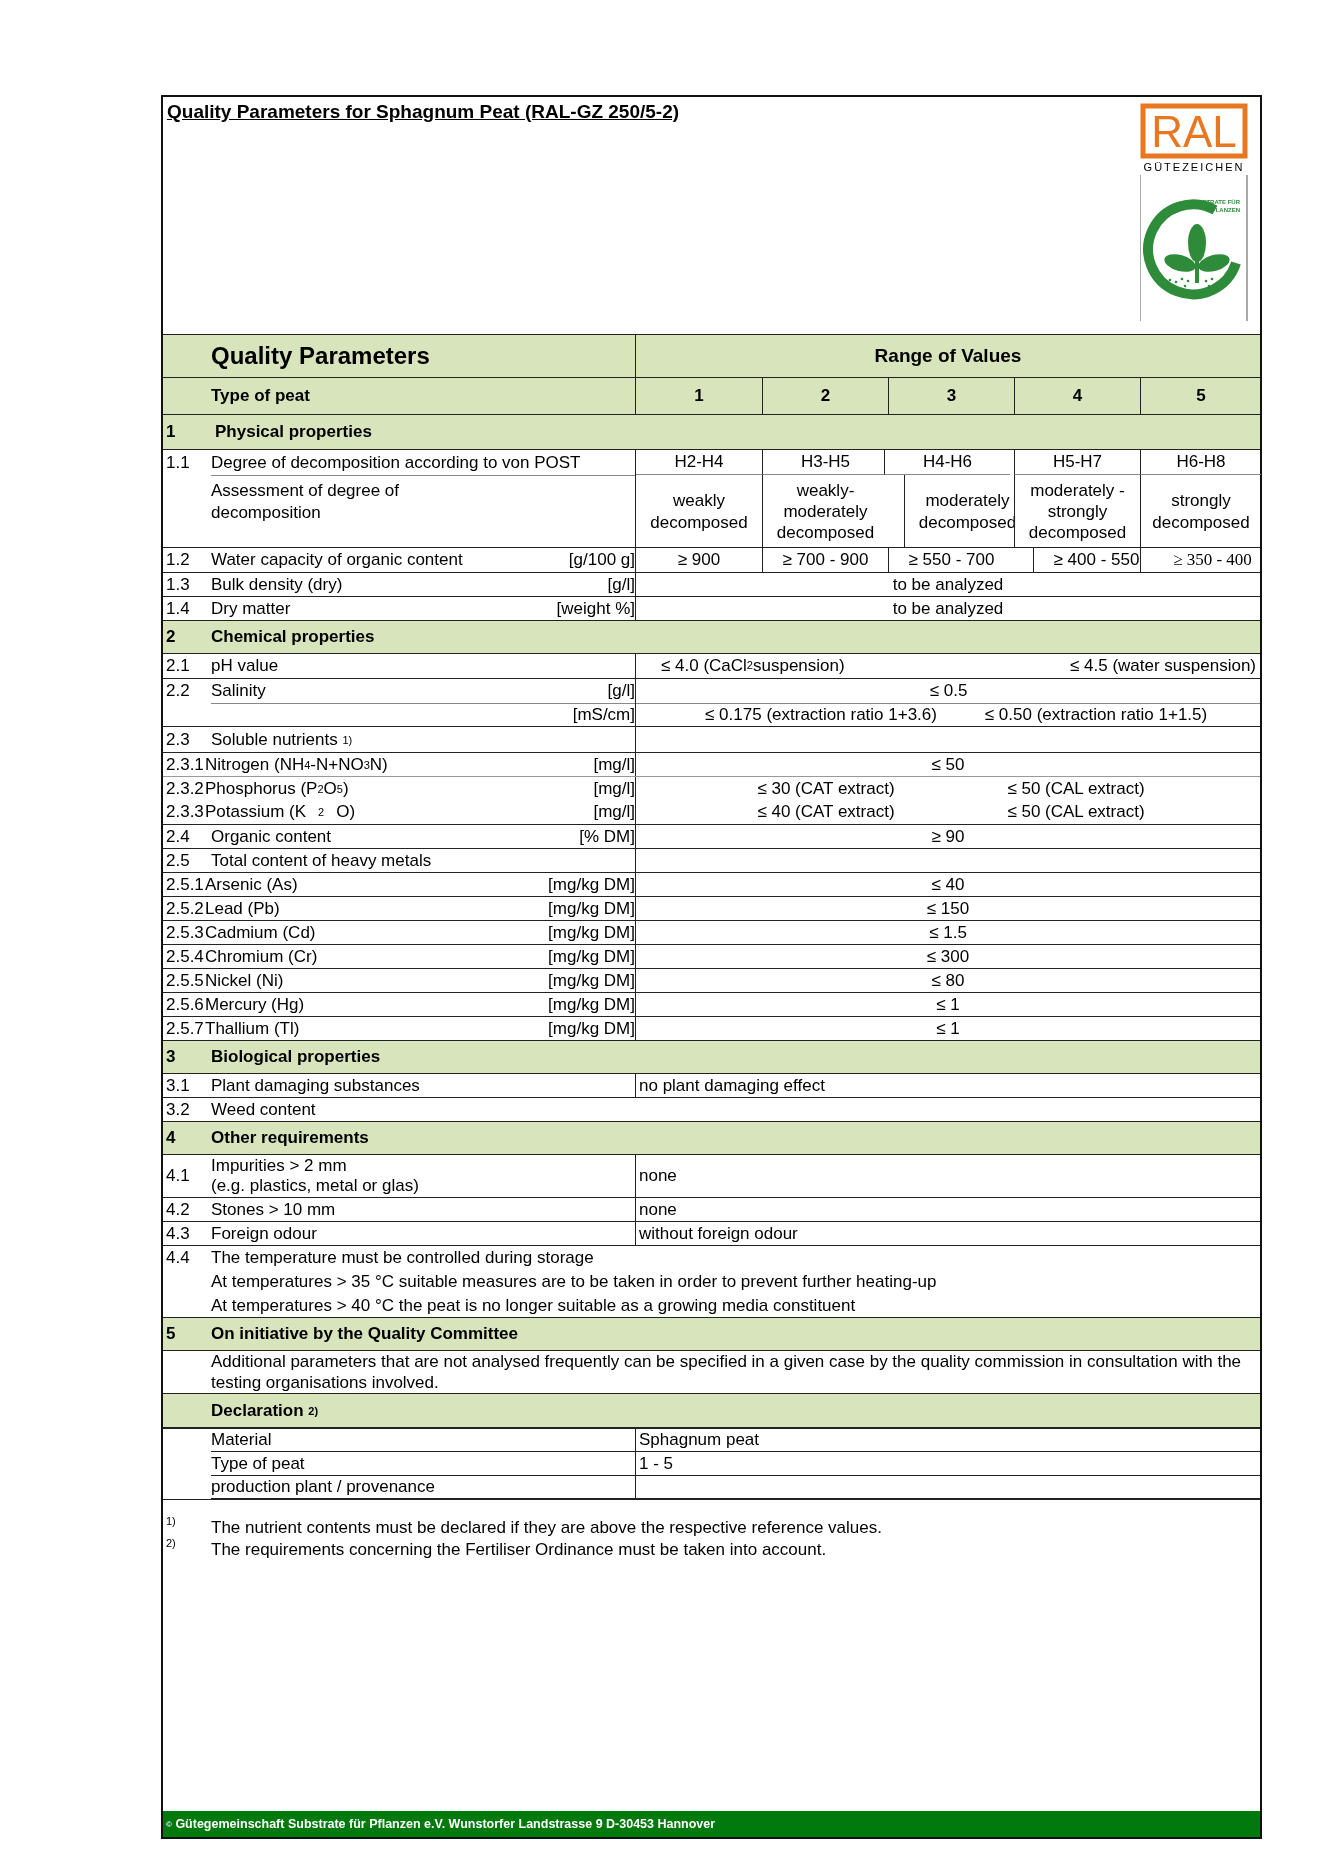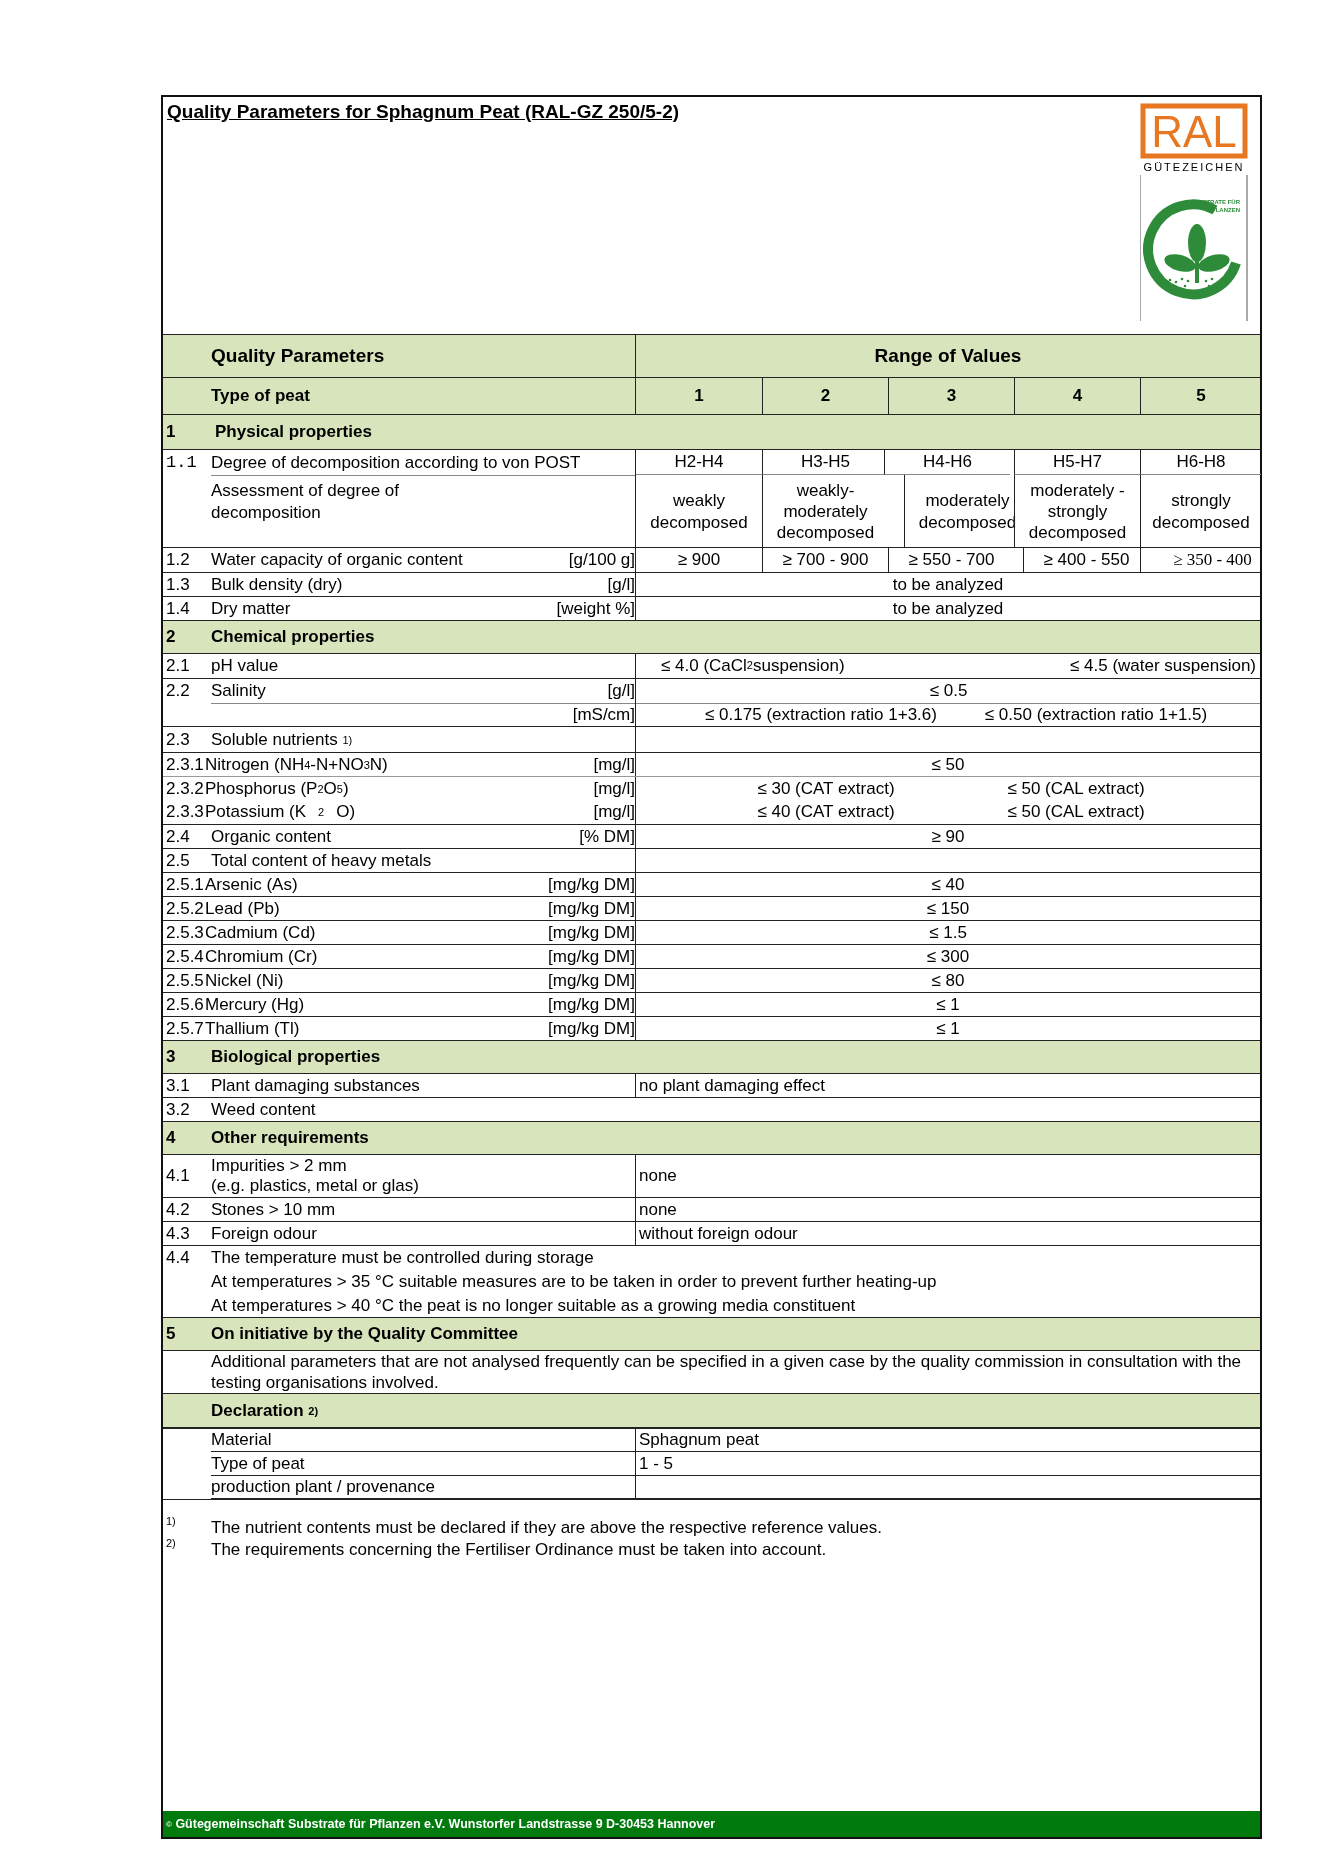--- a/index.html
+++ b/index.html
@@ -56,41 +56,41 @@
           <circle cx="84" cy="177" r="1.3"></circle>
         <circle cx="33" cy="183" r="1.3"></circle>
           <circle cx="45" cy="183" r="1.3"></circle>
           <circle cx="69" cy="183" r="1.3"></circle>
           <circle cx="81" cy="183" r="1.3"></circle>
       </g>
     </svg>
   </div>
 
   <div class="row green" style="top:237px;height:43px;">
-    <div class="cell lbl bold" style="font-size:19px;">Quality Parameters</div>
+    <div class="cell lbl bold" style="font-size:24px;">Quality Parameters</div>
     <div class="cell vals bold" style="font-size:19px;">Range of Values</div>
   </div>
   <div class="row green" style="top:280px;height:37px;">
     <div class="cell lbl bold">Type of peat</div>
     <div class="cell vals" style="border-left:1.5px solid #222;">
       <div class="vcol bold" style="left:0;width:126px;border-left:none;">1</div>
       <div class="vcol bold" style="left:126px;width:126px;">2</div>
       <div class="vcol bold" style="left:252px;width:126px;">3</div>
       <div class="vcol bold" style="left:378px;width:126px;">4</div>
       <div class="vcol bold" style="left:504px;width:121px;">5</div>
     </div>
   </div>
 
   <div class="row green" style="top:317px;height:35px;">
     <div class="cell num bold">1</div>
     <div class="cell lbl bold" style="left:52px;">Physical properties</div>
   </div>
 
   <div class="row" style="top:352px;height:98px;">
-    <div class="cell num" style="height:25px;font-family:Liberation Mono, monospace;">1.1</div>
+    <div class="cell num" style="height:25px;">1.1</div>
     <div class="cell lbl" style="height:25px;width:430px;">Degree of decomposition according to von POST</div>
     <div class="inner-line" style="top:25px;"></div>
     <div class="cell lbl" style="top:25px;height:54px;width:220px;line-height:1.3;">Assessment of degree of decomposition</div>
     <div class="cell vals" style="display:block;">
       <div class="vcol" style="left:0;width:126px;height:25px;border-left:none;border-bottom:1px solid #888;">H2-H4</div>
       <div class="vcol" style="left:126px;width:126px;height:25px;border-bottom:1px solid #888;">H3-H5</div>
       <div class="vcol" style="left:248px;width:126px;height:25px;border-bottom:1px solid #888;">H4-H6</div>
       <div class="vcol" style="left:378px;width:126px;height:25px;border-bottom:1px solid #888;">H5-H7</div>
       <div class="vcol" style="left:504px;width:121px;height:25px;border-bottom:1px solid #888;">H6-H8</div>
       <div class="vcol" style="left:0;top:25px;width:126px;height:73px;border-left:none;padding:0 4px;">weakly decomposed</div>
@@ -102,21 +102,21 @@
   </div>
 
   <div class="row" style="top:450px;height:25px;">
     <div class="cell num">1.2</div>
     <div class="cell lbl">Water capacity of organic content</div>
     <div class="cell unit">[g/100 g]</div>
     <div class="cell vals" style="display:block;">
       <div class="vcol" style="left:0;width:126px;border-left:none;">≥ 900</div>
       <div class="vcol" style="left:126px;width:126px;">≥ 700 - 900</div>
       <div class="vcol" style="left:252px;width:126px;">≥ 550 - 700</div>
-      <div class="vcol" style="left:387px;width:126px;">≥ 400 - 550</div>
+      <div class="vcol" style="left:397px;width:126px;">≥ 400 - 550</div>
       <div class="vcol" style="left:504px;width:144px;font-family:Liberation Serif, serif;">≥ 350 - 400</div>
     </div>
   </div>
 
   <div class="row" style="top:475px;height:24px;">
     <div class="cell num">1.3</div>
     <div class="cell lbl">Bulk density (dry)</div>
     <div class="cell unit">[g/l]</div>
     <div class="cell vals">to be analyzed</div>
   </div>

